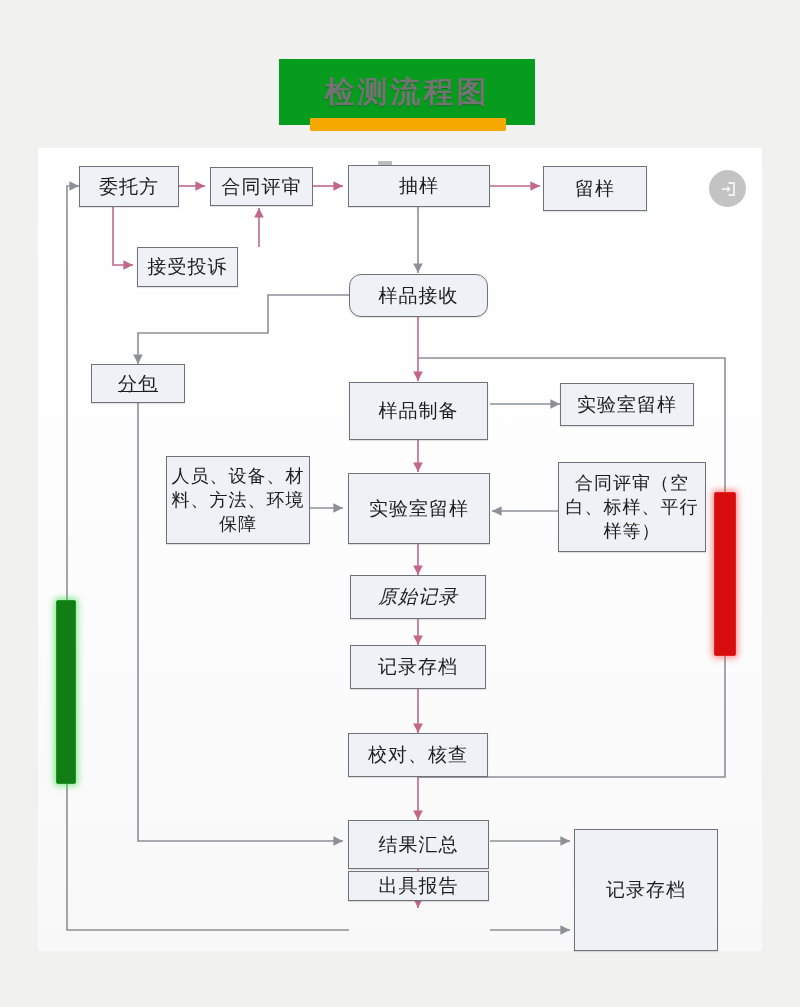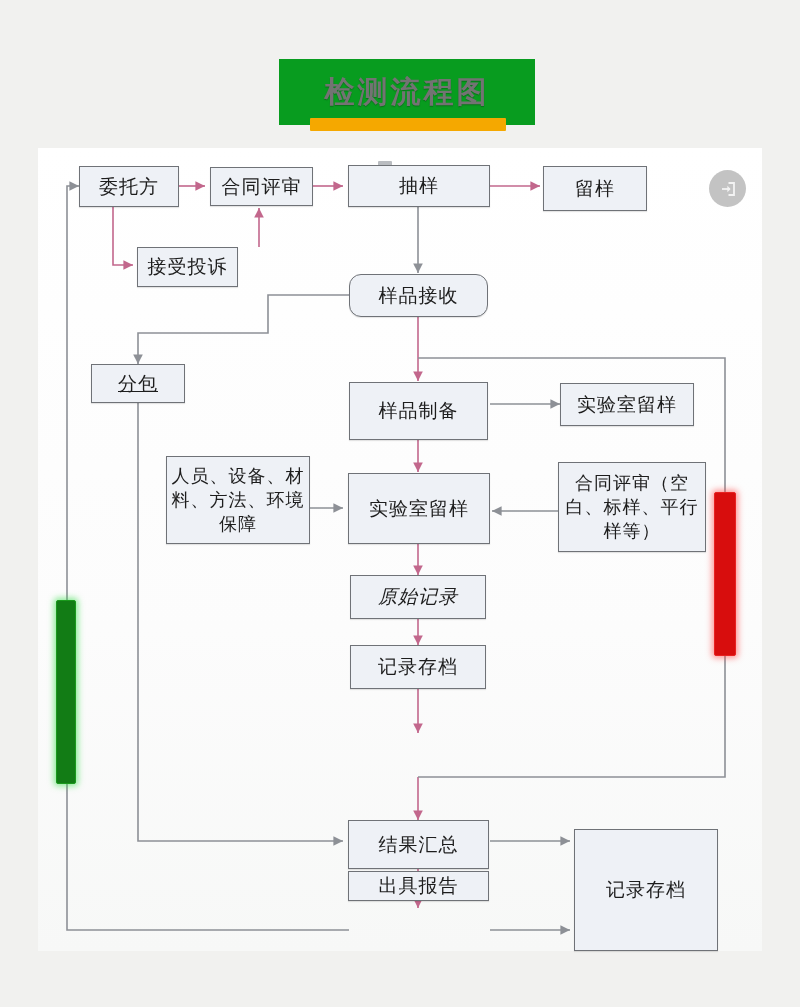--- a/index.html
+++ b/index.html
@@ -200,20 +200,23 @@
   </div>
 
   <div class="node" style="left:350px;top:575px;width:136px;height:44px;font-style:italic;">
     <span>原始记录</span>
   </div>
 
   <div class="node" style="left:350px;top:645px;width:136px;height:44px;">
     <span>记录存档</span>
   </div>
 
+  <div class="node" style="left:348px;top:733px;width:140px;height:44px;">
+    <span>校对、核查</span>
+  </div>
 
   <div class="node" style="left:348px;top:820px;width:141px;height:49px;justify-content:center;">
     <span>结果汇总</span>
   </div>
 
   <div class="node" style="left:348px;top:871px;width:141px;height:30px;">
     <span>出具报告</span>
   </div>
 
   <div class="node" style="left:574px;top:829px;width:144px;height:122px;">

